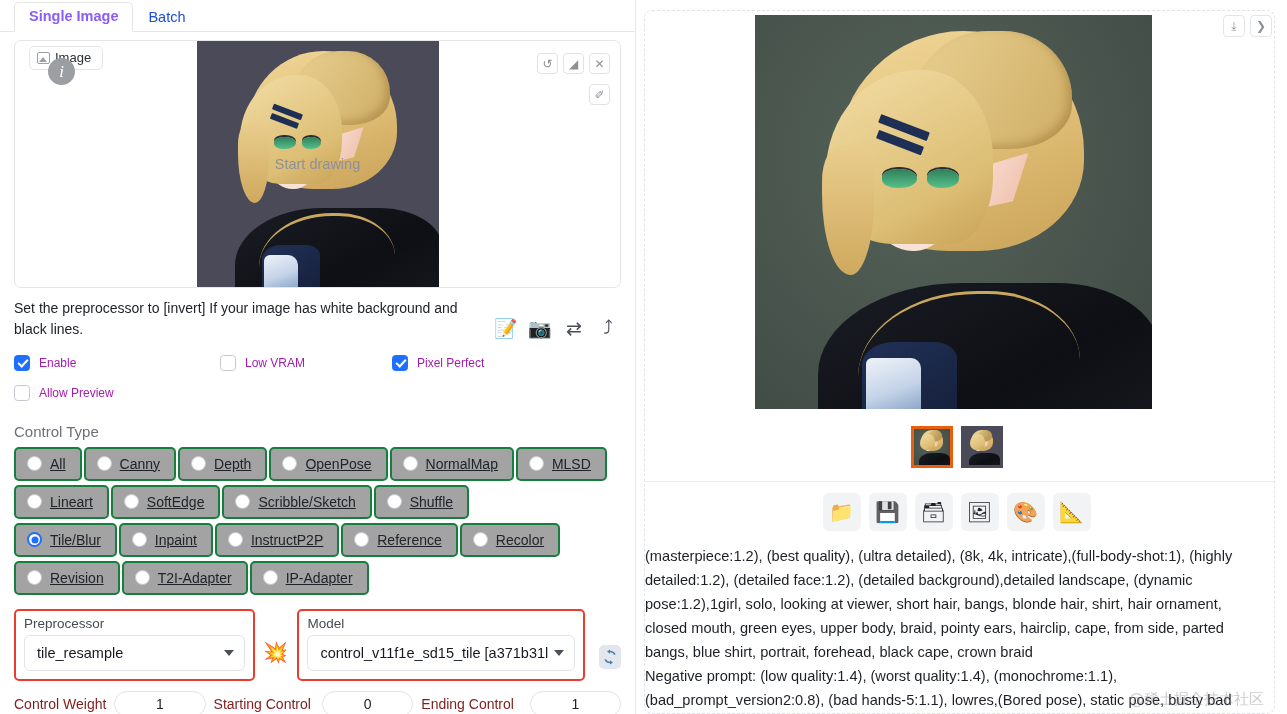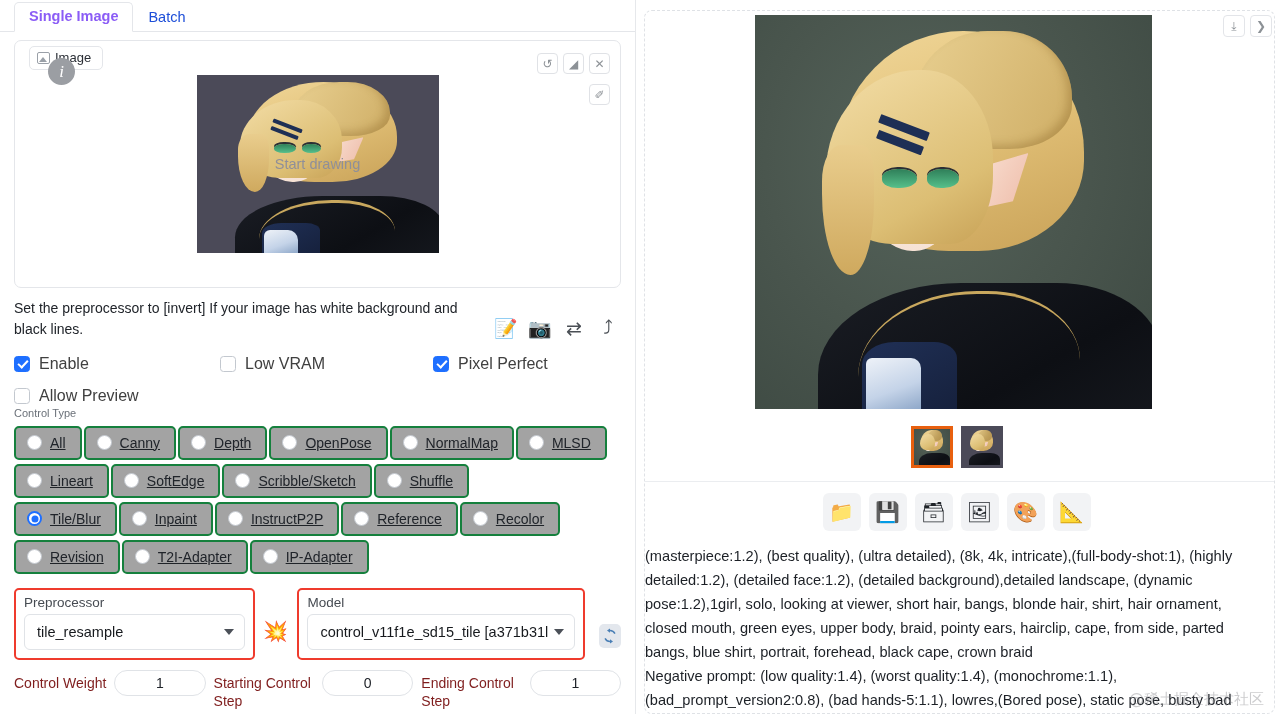--- a/index.html
+++ b/index.html
@@ -99,21 +99,21 @@
     background: #9b9ea3;
     color: #fff;
     display: flex; align-items: center; justify-content: center;
     font-family: "Liberation Serif", serif;
     font-size: 17px; font-style: italic;
     z-index: 5;
   }
 
   .preview-wrap {
     position: relative;
-    width: 242px; height: 178px;
+    width: 242px; height: 246px;
     background: #4b4a58;
     overflow: hidden;
   }
   .start-drawing {
     position: absolute;
     top: 50%; left: 50%;
     transform: translate(-50%, -50%);
     color: #8f8f99;
     font-size: 14.5px;
     z-index: 3;
@@ -188,26 +188,26 @@
   }
   .cb.checked::after {
     content: "";
     position: absolute;
     left: 4.5px; top: 1.5px;
     width: 4px; height: 8px;
     border: solid #fff;
     border-width: 0 2px 2px 0;
     transform: rotate(43deg);
   }
-  .cb-label { font-size: 16px; color: #404040; white-space: nowrap; }
+  .cb-label { font-size: 12px; color: #a21caf; white-space: nowrap; }
 
   
   .ct-title {
-    margin: 2px 14px 7px 14px;
-    font-size: 11px;
+    margin: 22px 14px 7px 14px;
+    font-size: 15px;
     color: #6b7179;
   }
   .ct-grid { margin: 0 14px; display: flex; flex-direction: column; gap: 4px; }
   .ct-row { display: flex; gap: 2px; }
   .ct-opt {
     border: 2px solid #15803d;
     border-radius: 5px;
     padding: 7px 14px 7px 11px;
     display: flex; align-items: center; gap: 8px;
     background: #a3a3a3;
@@ -560,21 +560,21 @@
         <div class="hi">⇄</div>
         <div class="hi">⤴</div>
       </div>
     </div>
 
     <div class="check-row">
       <div class="cb-item" style="width:206px">
         <span class="cb checked"></span>
         <span class="cb-label">Enable</span>
       </div>
-      <div class="cb-item" style="width:213px">
+      <div class="cb-item" style="width:172px">
         <span class="cb"></span>
         <span class="cb-label">Low VRAM</span>
       </div>
       <div class="cb-item">
         <span class="cb checked"></span>
         <span class="cb-label">Pixel Perfect</span>
       </div>
     </div>
 
     <div class="check-row">

